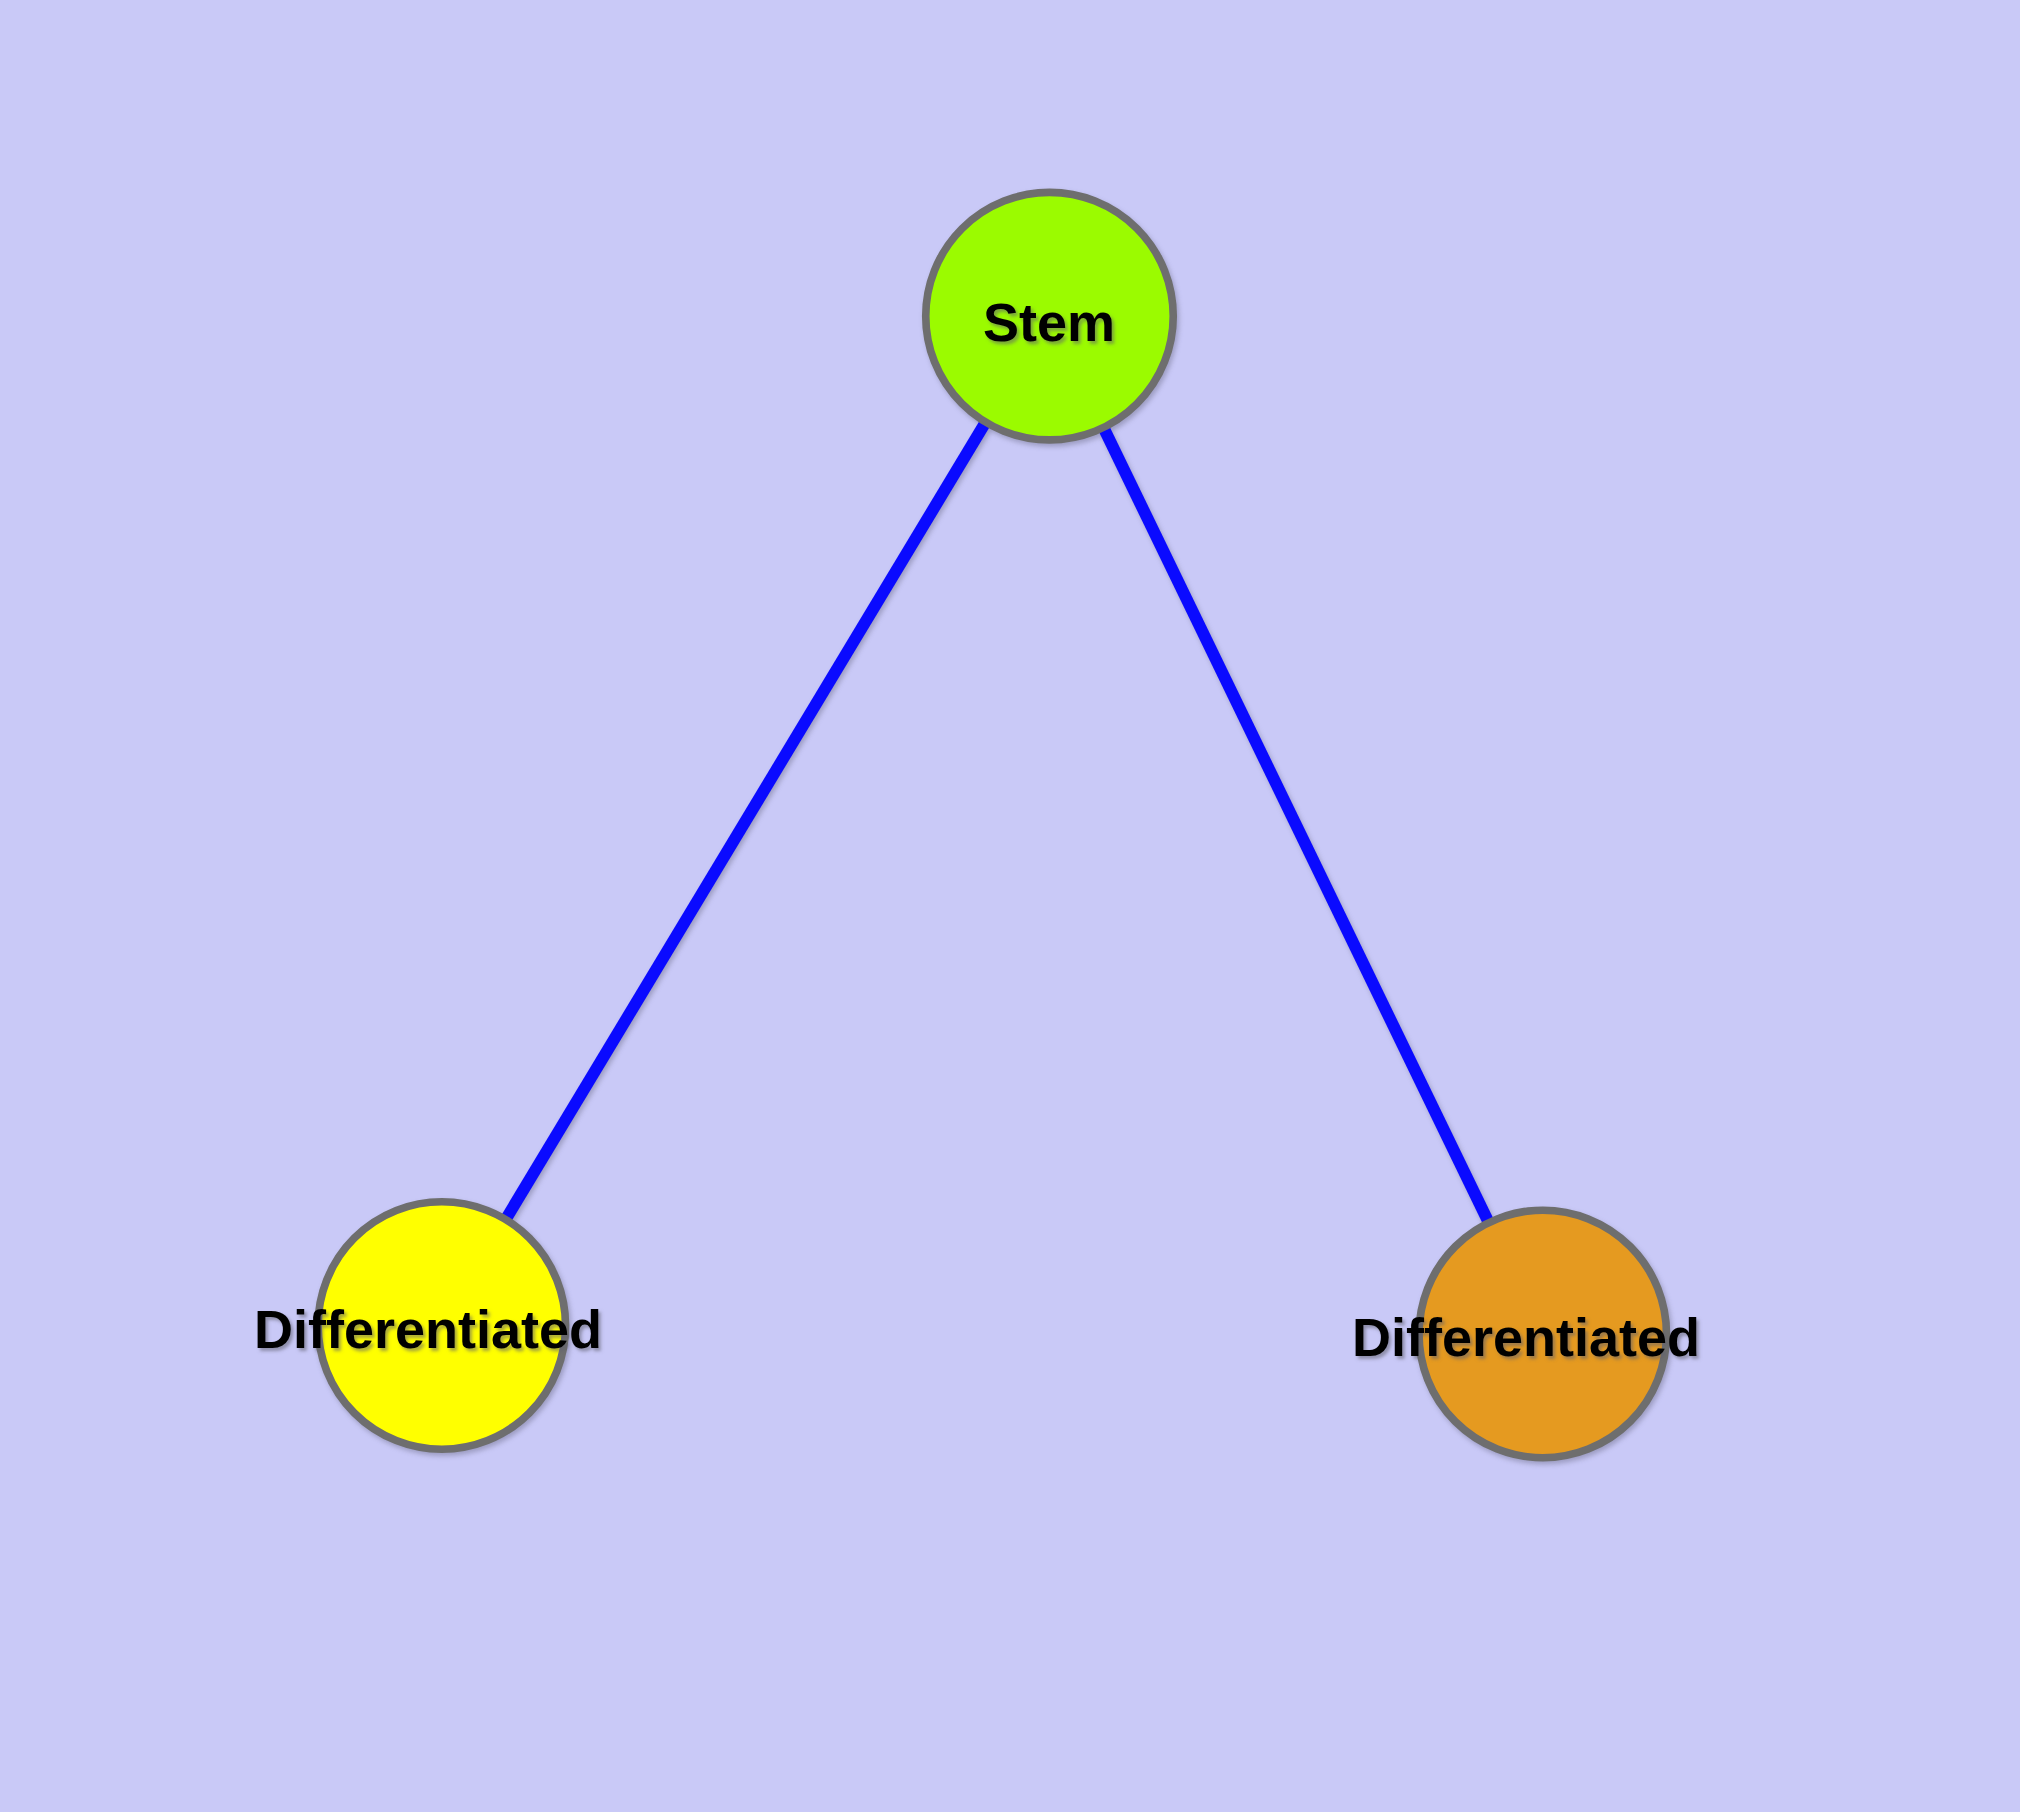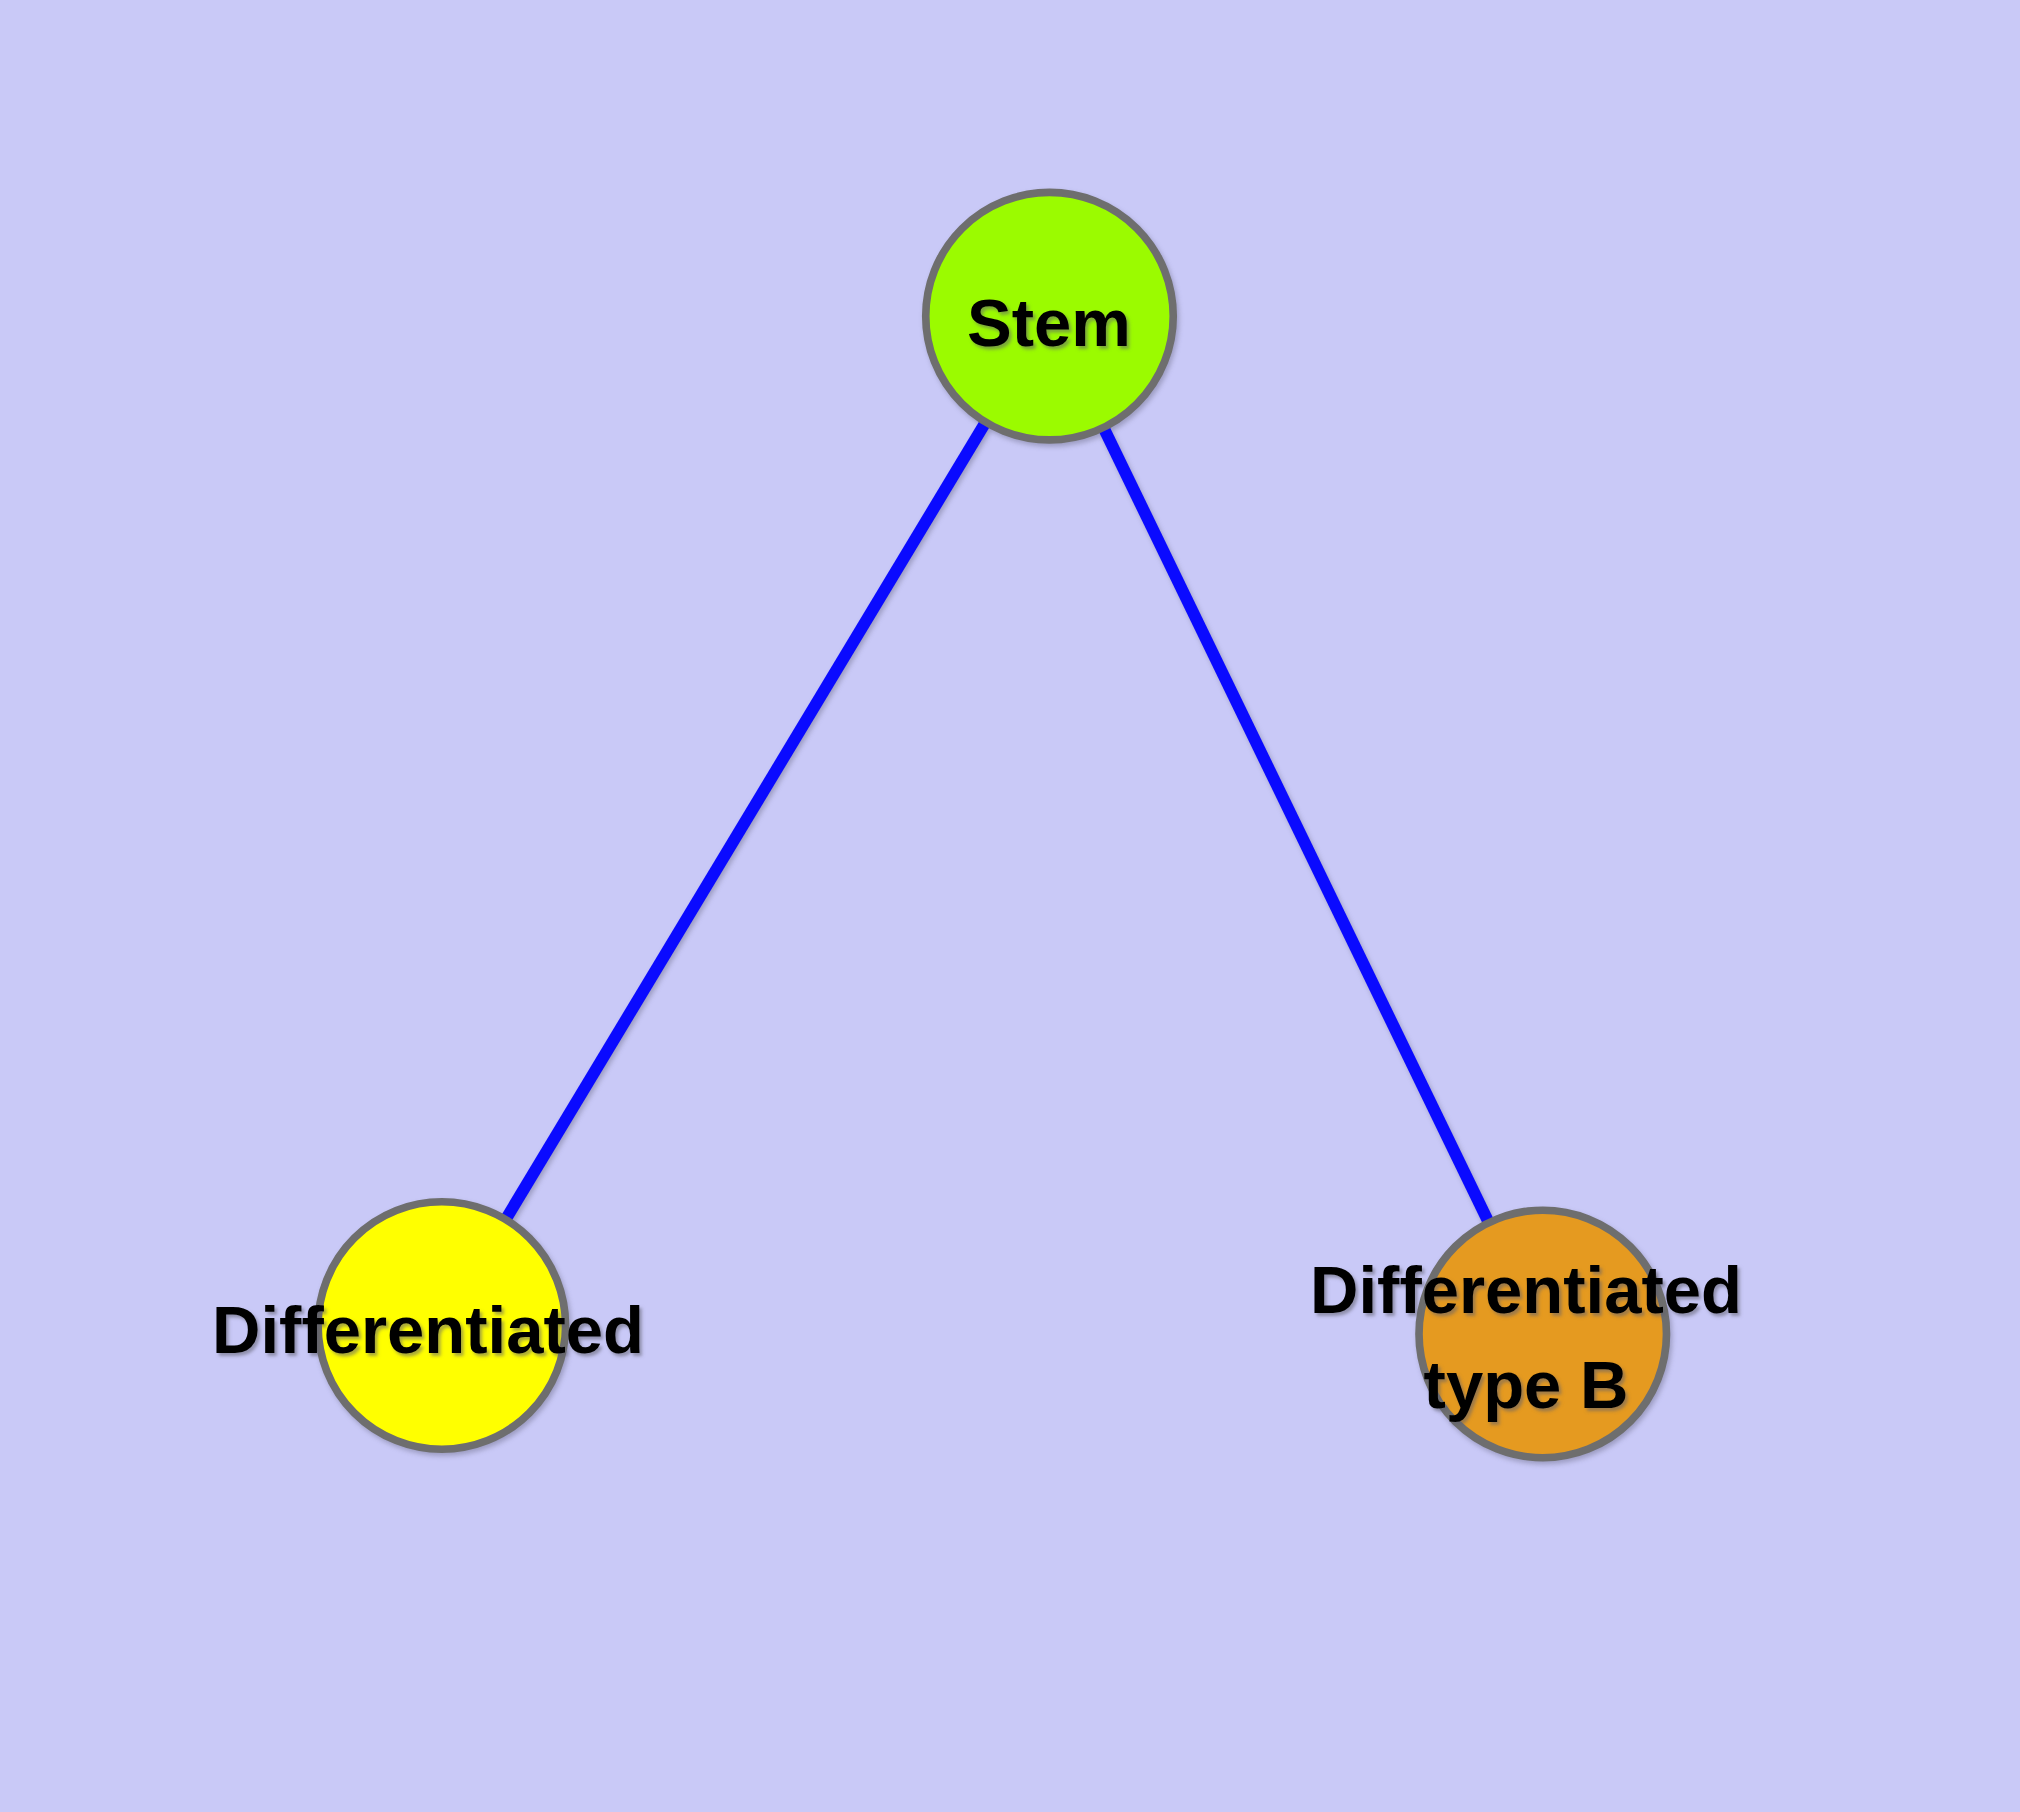--- a/index.html
+++ b/index.html
@@ -30,21 +30,21 @@
   }
   .node {
     stroke: #6E6E6E;
     stroke-width: 9px;
   }
   .node-label {
     position: absolute;
     transform: translate(-50%, -50%);
     text-align: center;
     font-weight: bold;
-    font-size: 67px;
+    font-size: 54px;
     line-height: 95px;
     color: #000000;
     white-space: nowrap;
     text-shadow: 2.5px 3.4px 3.4px rgba(95, 95, 110, 0.55);
   }
   #label-stem { left: 1049px; top: 322px; }
   #label-type-a { left: 428px;  top: 1329px; }
   #label-type-b { left: 1526px; top: 1337px; }
 </style>
 </head>
@@ -62,17 +62,16 @@
   </svg>
 
   <div class="node-label" id="label-stem">Stem</div>
 
   <div class="node-label" id="label-type-a">
     <span>Differentiated</span><br>
   </div>
 
   <div class="node-label" id="label-type-b">
     <span>Differentiated</span><br>
-    <span>type B</span>
   </div>
 
 </div>
 
 
 </body></html>

